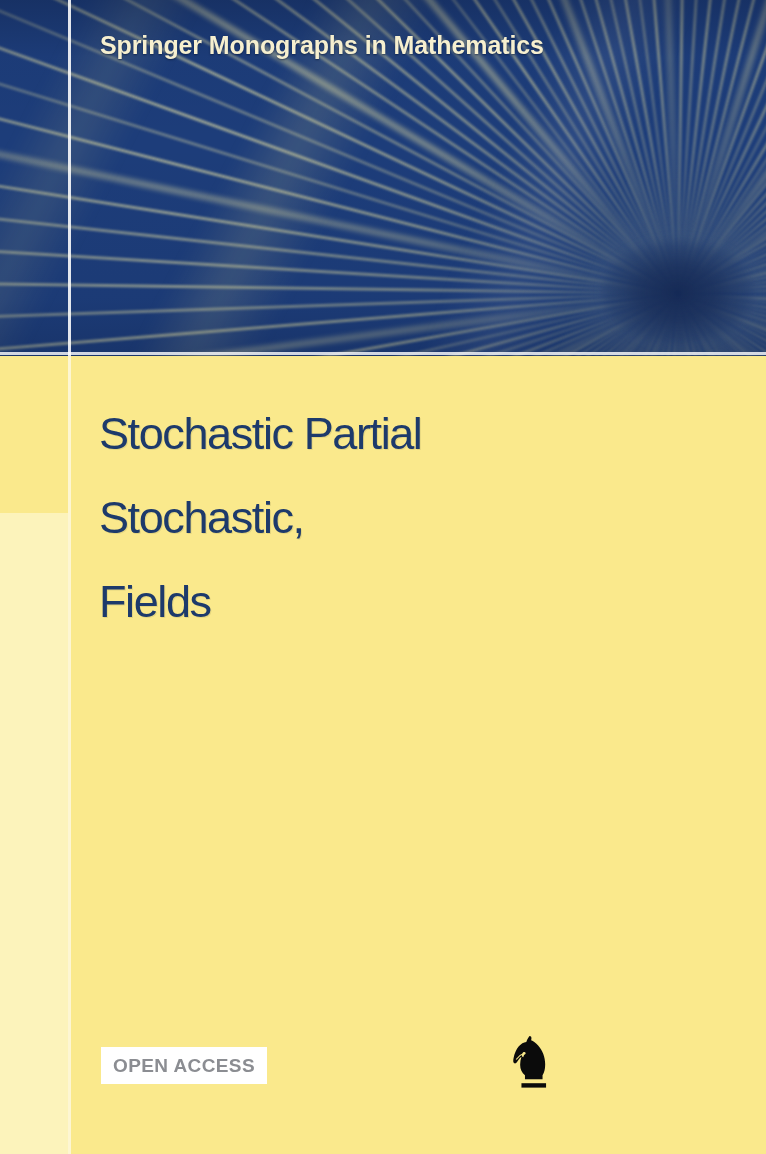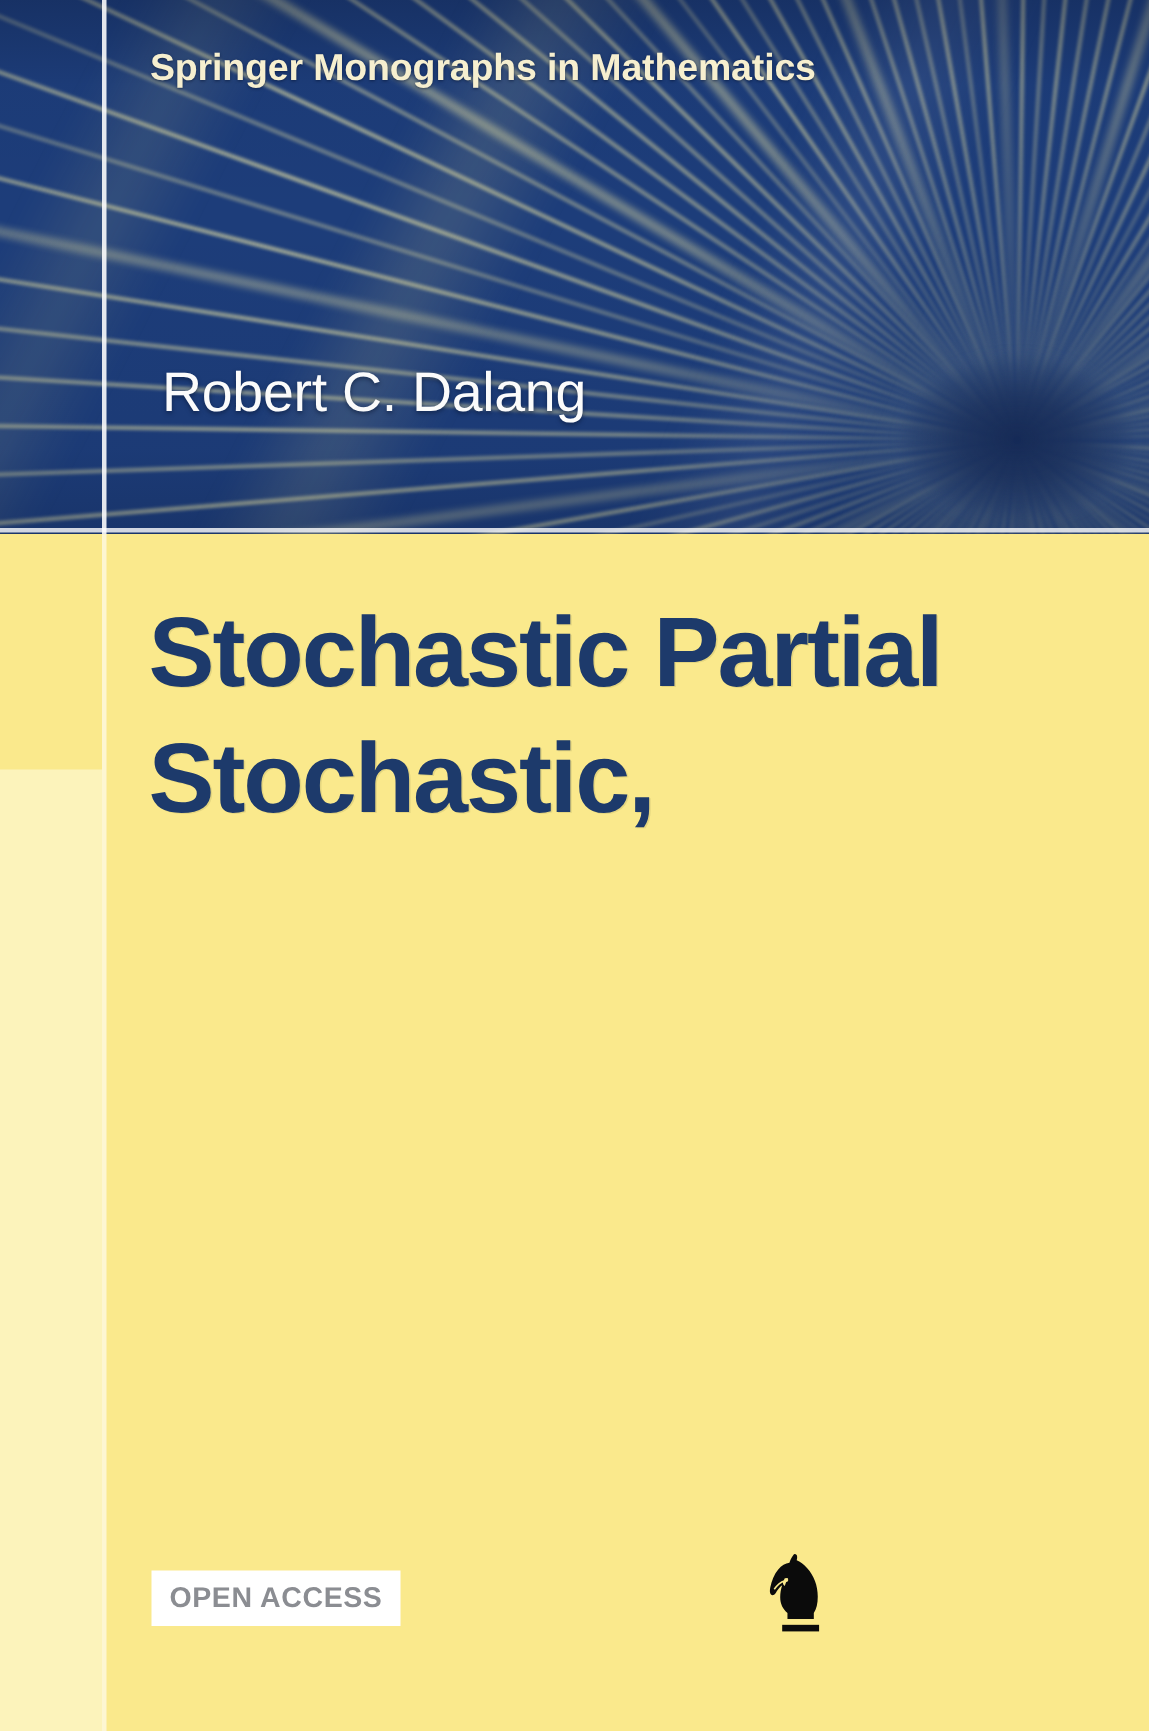--- a/index.html
+++ b/index.html
@@ -190,22 +190,22 @@
   }
 
   
   .title-block {
     position: absolute;
     left: 99px;
     top: 392px;
     width: 600px;
   }
   .title-line {
-    font-size: 66px;
-    font-weight: 700;
+    font-size: 45px;
+    font-weight: 400;
     line-height: 84px;
     color: #1d3a6b;
     letter-spacing: -1.4px;
     white-space: nowrap;
     text-shadow: 1px 1px 0 rgba(180,170,100,0.30);
   }
 
   
   .open-access {
     position: absolute;
@@ -660,26 +660,26 @@
 
   <div class="spine-top-line"></div>
   <div class="band-bottom-line"></div>
   <div class="spine-upper"></div>
   <div class="spine-lower"></div>
   <div class="spine-divider"></div>
 
   <div class="series-title">Springer Monographs in Mathematics</div>
 
   <div class="authors">
-    <div class="author-line">Robert C. Dalang</div>
   </div>
 
   <div class="title-block">
     <div class="title-line">Stochastic Partial</div>
     <div class="title-line">Stochastic,</div>
+    <div class="title-line">Fields</div>
   </div>
 
   <div class="open-access">
     <span>OPEN ACCESS</span>
   </div>
 
   <div class="springer-logo">
     <svg class="knight" viewBox="0 0 100 132">
       <g fill="#0b0b0b">
 

